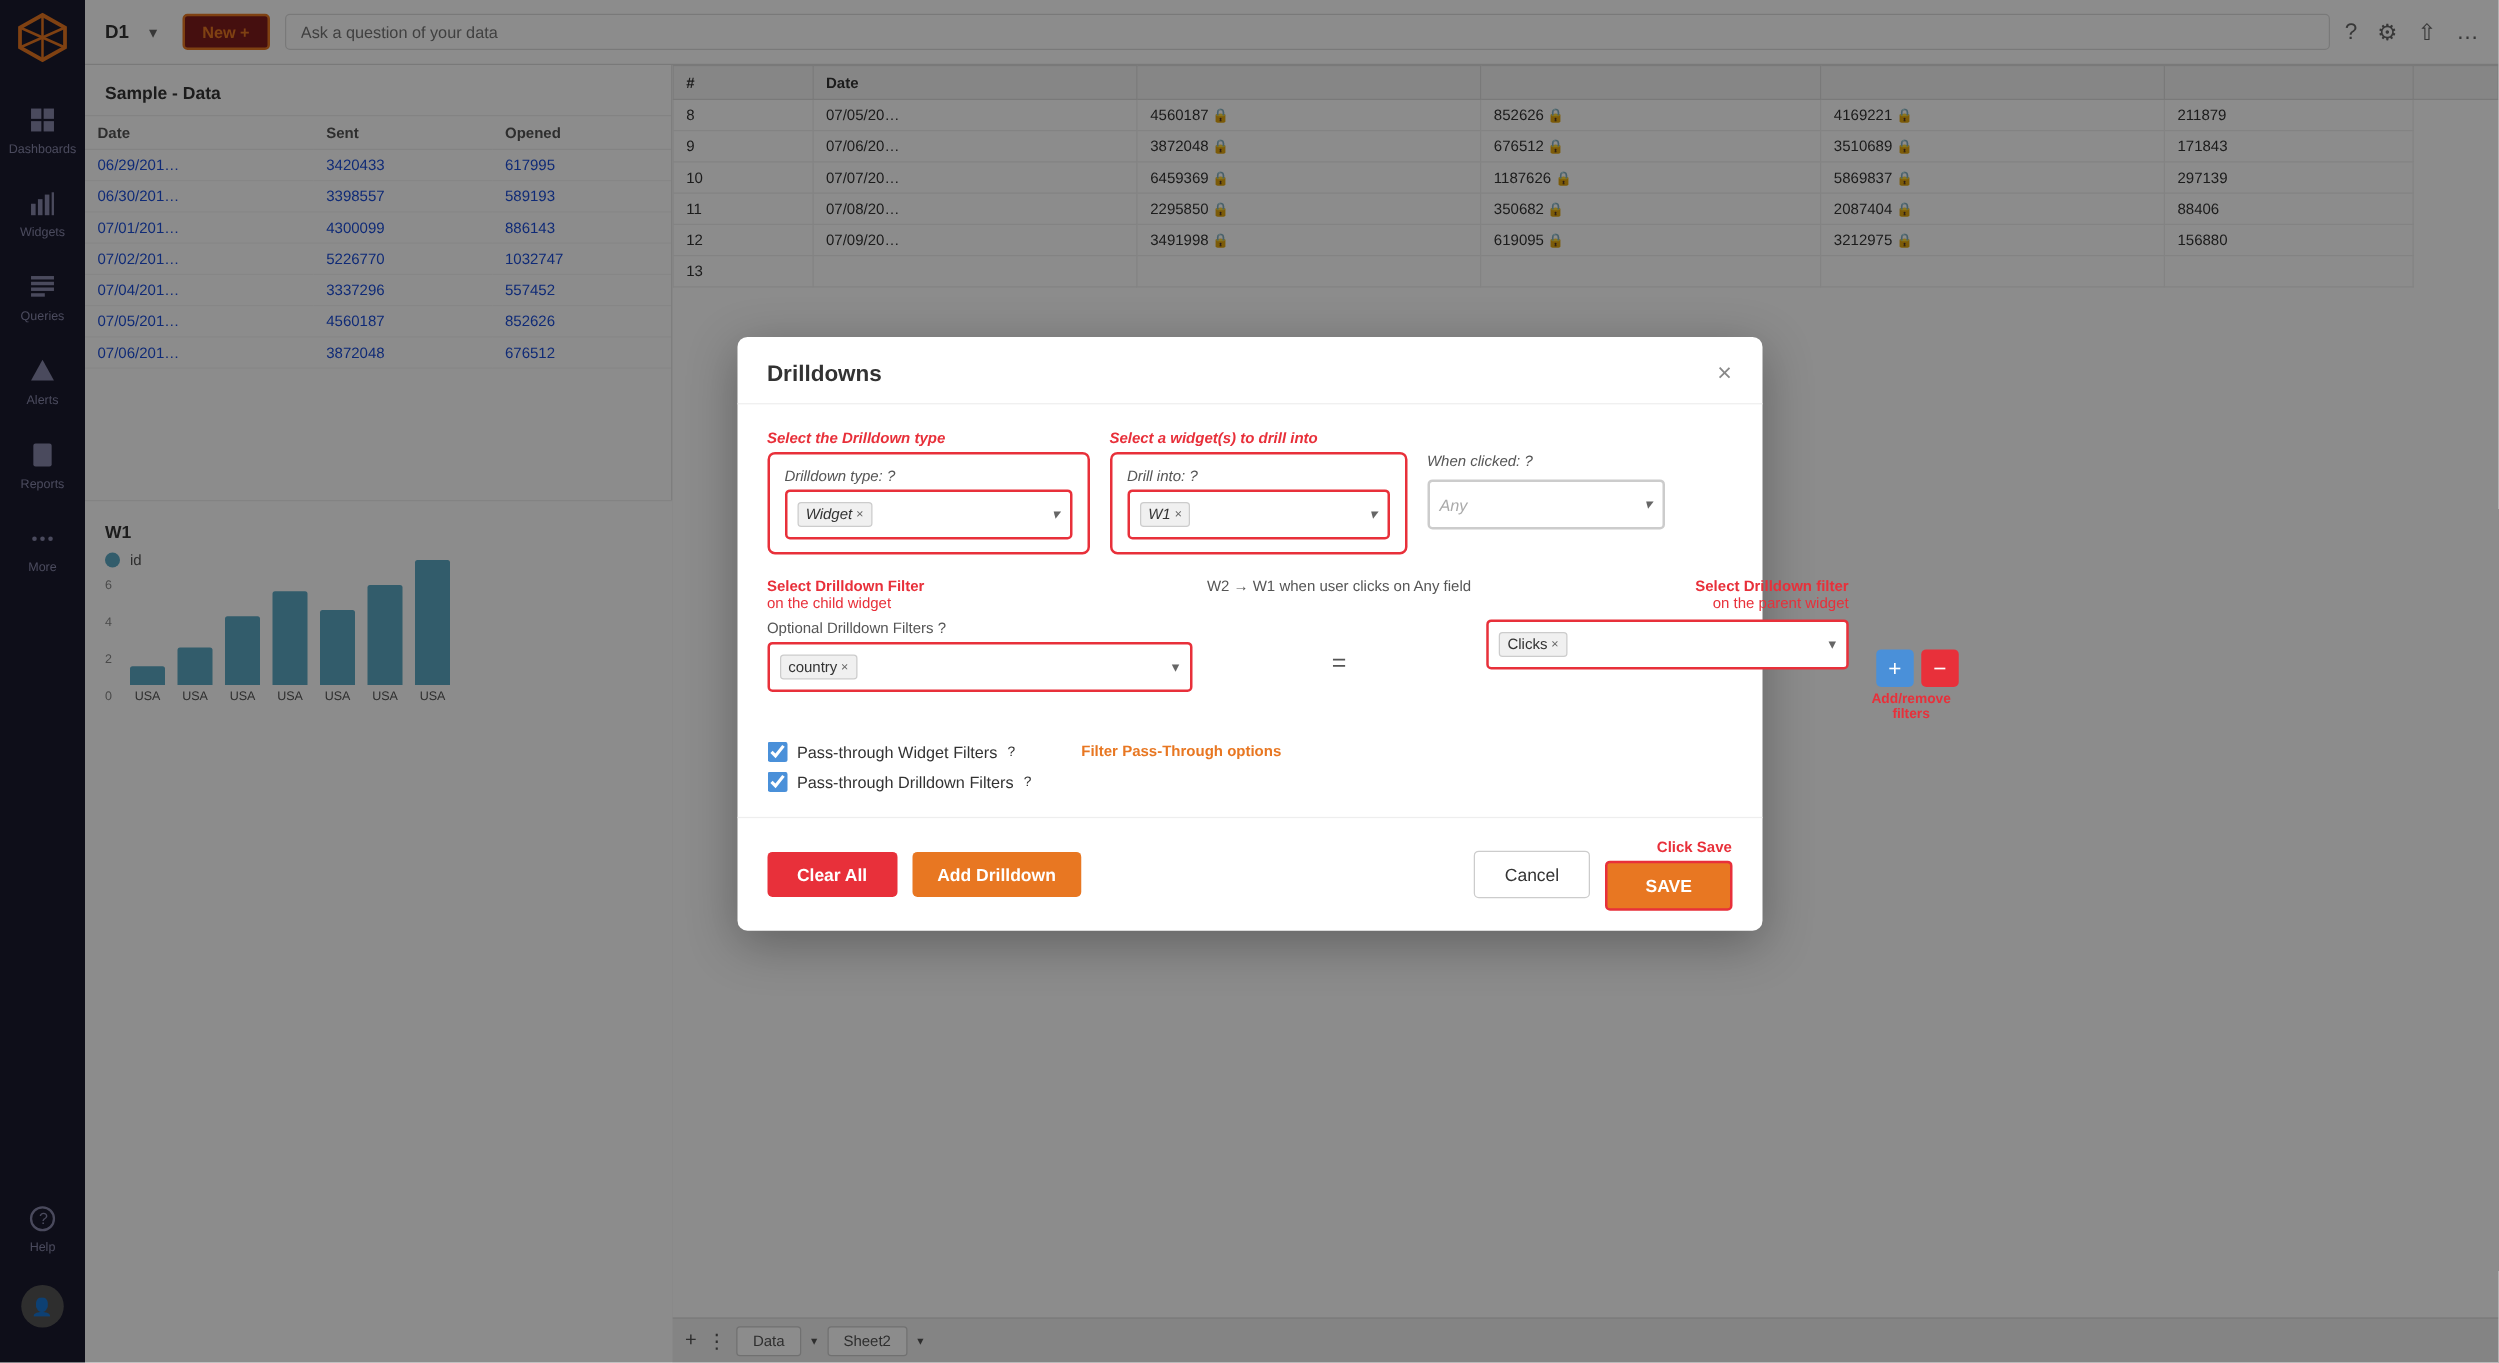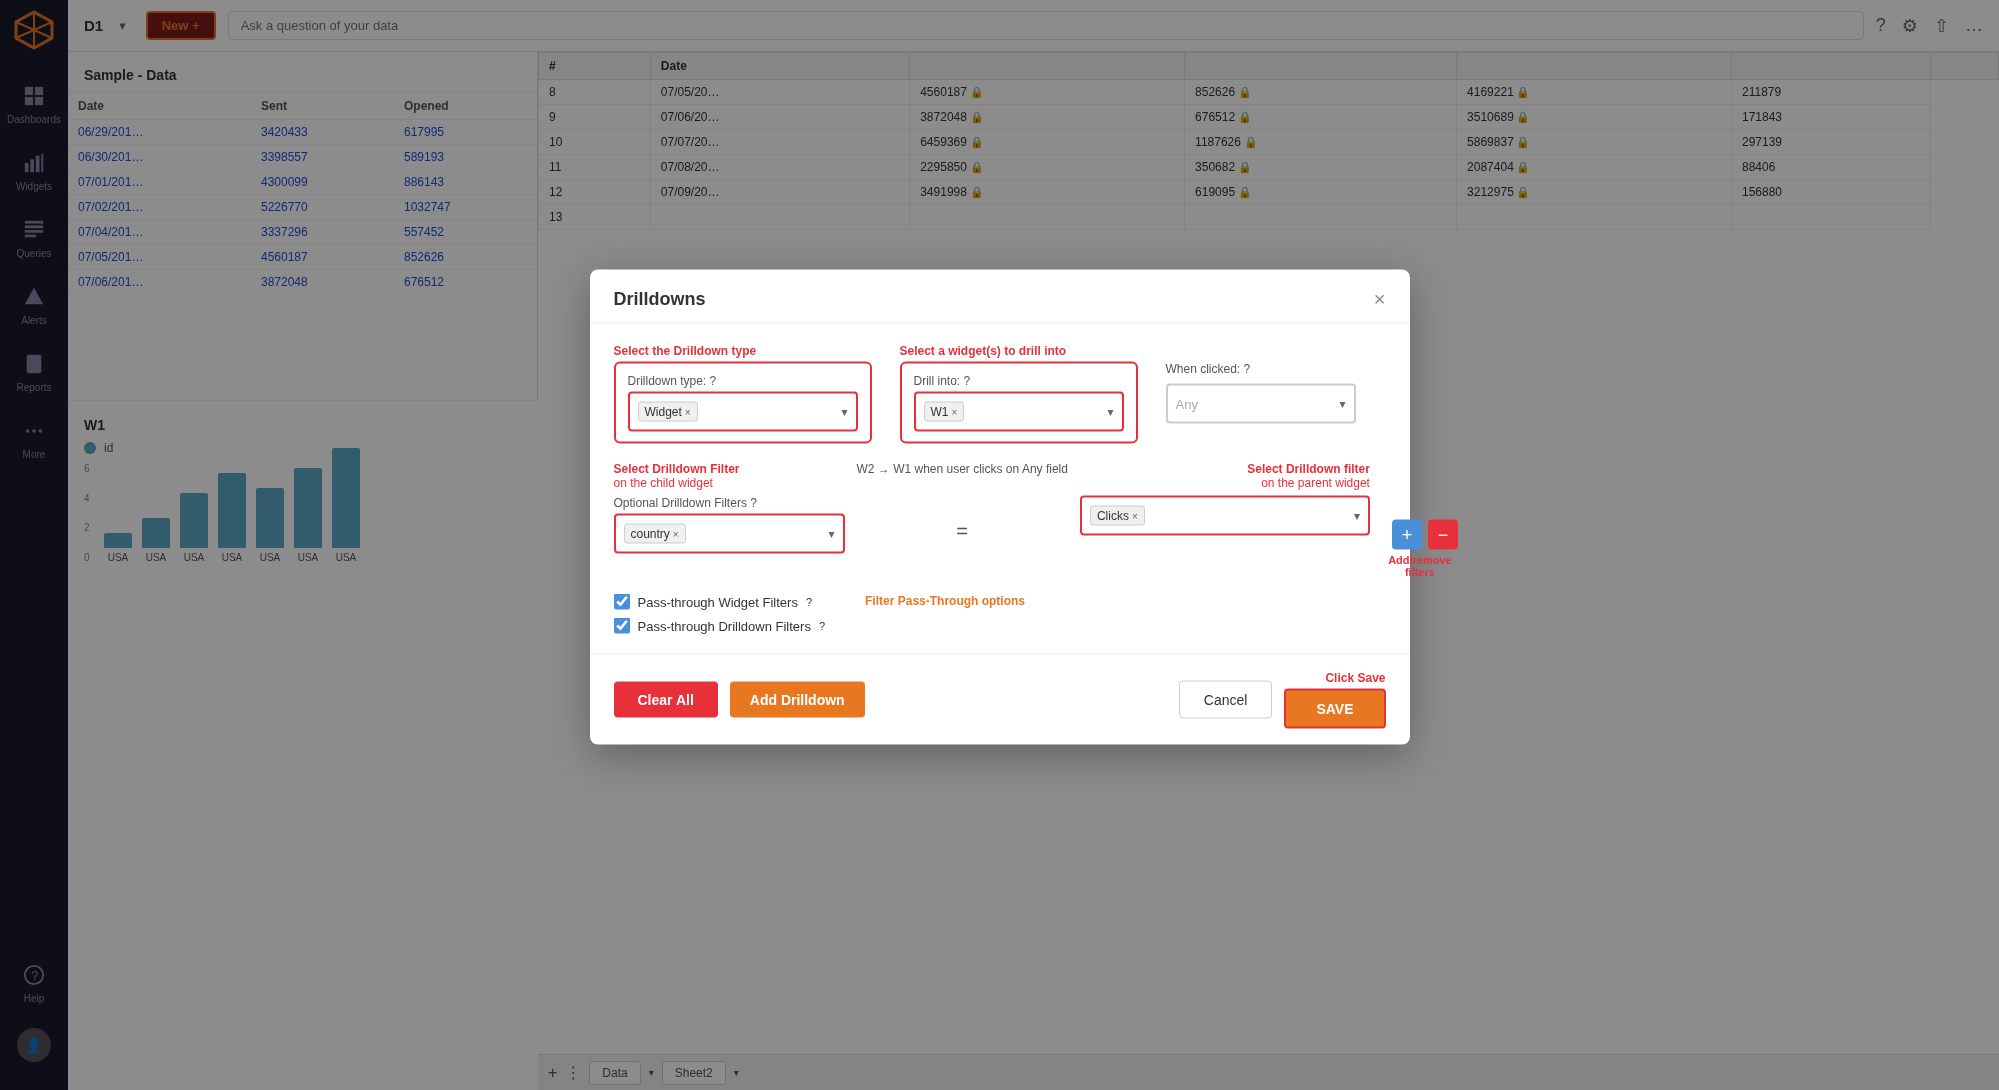--- a/index.html
+++ b/index.html
@@ -79,21 +79,21 @@
     .dialog-header {
       display: flex; align-items: center; justify-content: space-between;
       padding: 18px 24px 12px; border-bottom: 1px solid #eee;
     }
     .dialog-title { font-size: 18px; font-weight: 600; color: #333; }
     .dialog-close { font-size: 20px; color: #888; cursor: pointer; background: none; border: none; }
 
     .dialog-body { padding: 20px 24px; }
 
     
-    .row1 { display: flex; gap: 28px; margin-bottom: 18px; }
+    .row1 { display: flex; gap: 16px; margin-bottom: 18px; font-style: italic; }
     .field-group { display: flex; flex-direction: column; }
     .field-label { font-size: 12px; color: #555; margin-bottom: 4px; }
 
     .select-box {
       border: 2px solid #e8303a; border-radius: 4px; background: #fff;
       display: flex; align-items: center; padding: 6px 8px; gap: 6px; min-height: 40px; position: relative;
     }
     .select-box.gray-border { border-color: #ccc; }
     .tag {
       background: #f0f0f0; border: 1px solid #ccc; border-radius: 3px;
@@ -490,21 +490,21 @@
     <div style="display:flex;align-items:flex-start;gap:12px;">
 
       <div>
         <div style="font-size:12px;color:#e8303a;font-weight:700;">Select Drilldown Filter</div>
         <div style="font-size:12px;color:#e8303a;">on the child widget</div>
         <div style="margin-top:6px;">
           <div style="font-size:12px;color:#555;margin-bottom:4px;">
             <span>Optional Drilldown Filters</span>
             <span style="cursor:pointer;">?</span>
           </div>
-          <div class="select-box" style="width:231px;gap:45px;">
+          <div class="select-box" style="width:340px;gap:45px;">
             <div class="tag">
               <span>country</span>
               <span class="remove">×</span>
             </div>
             <span class="select-arrow">▾</span>
           </div>
         </div>
       </div>
 
       <div style="display:flex;flex-direction:column;align-items:center;">

